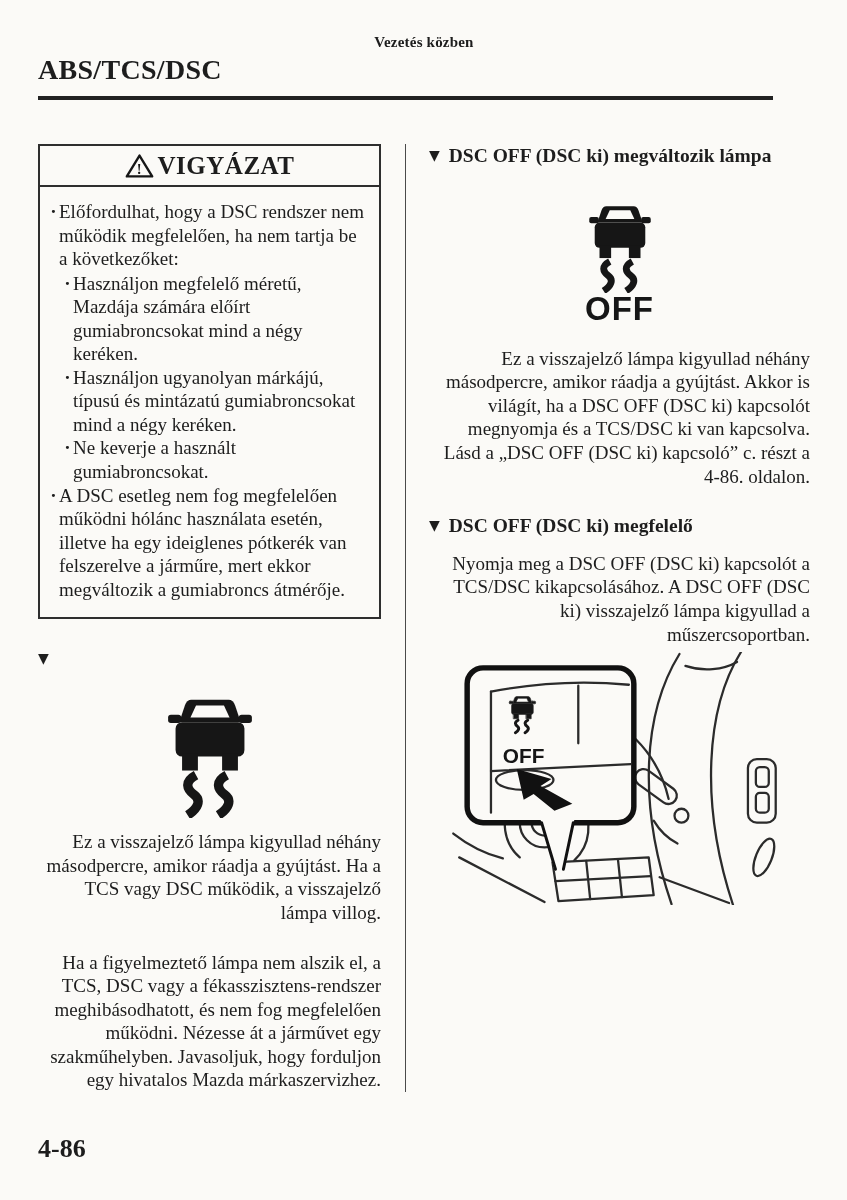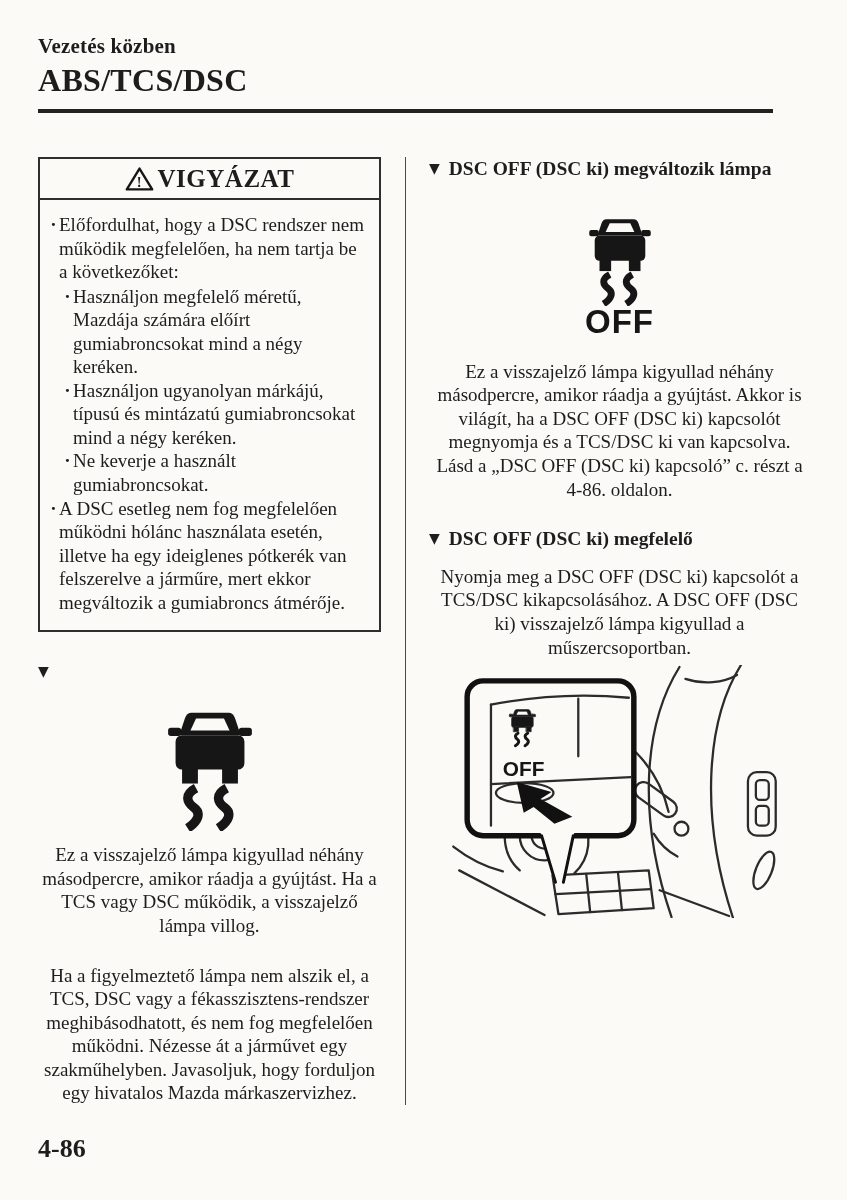--- a/index.html
+++ b/index.html
@@ -7,30 +7,30 @@
   body {
     position:relative;
     background:#fbfaf7;
     color:#1d1d1d;
     font-family:"Liberation Serif", serif;
     overflow:hidden;
   }
   .page { padding:34px 37px 0 38px; }
 
   
-  .kicker { font-size:21px; font-weight:bold; letter-spacing:.2px; }
-  .doc-title { font-size:32px; font-weight:bold; margin-top:3px; letter-spacing:.3px; }
+  .kicker { font-size:15px; font-weight:bold; letter-spacing:.2px;text-align:center; }
+  .doc-title { font-size:28px; font-weight:bold; margin-top:3px; letter-spacing:.3px; }
   .head-rule { border:0; border-top:4px solid #222; margin:10px 37px 0 0; }
 
   
   .columns { display:grid; grid-template-columns:343px 1fr; margin-top:44px; }
   .col-left { width:343px; }
   .col-right { margin-left:24px; border-left:1.5px solid #4a4a4a; padding-left:23px; }
 
-  p.body { font-size:19px; line-height:1.24; text-align:center; }
+  p.body { font-size:19px; line-height:1.24; text-align:right; }
 
   
   .warnbox { border:2px solid #2e2e2e; background:transparent; }
   .warn-title {
     display:flex; align-items:center; justify-content:center; gap:4px;
     padding:6px 0 5px; border-bottom:2px solid #2e2e2e;
     font-size:25px; font-weight:bold; letter-spacing:.5px;
   }
   .warn-body { padding:13px 10px 16px 8px; }
   .li { display:flex; font-size:19px; line-height:1.24; }

